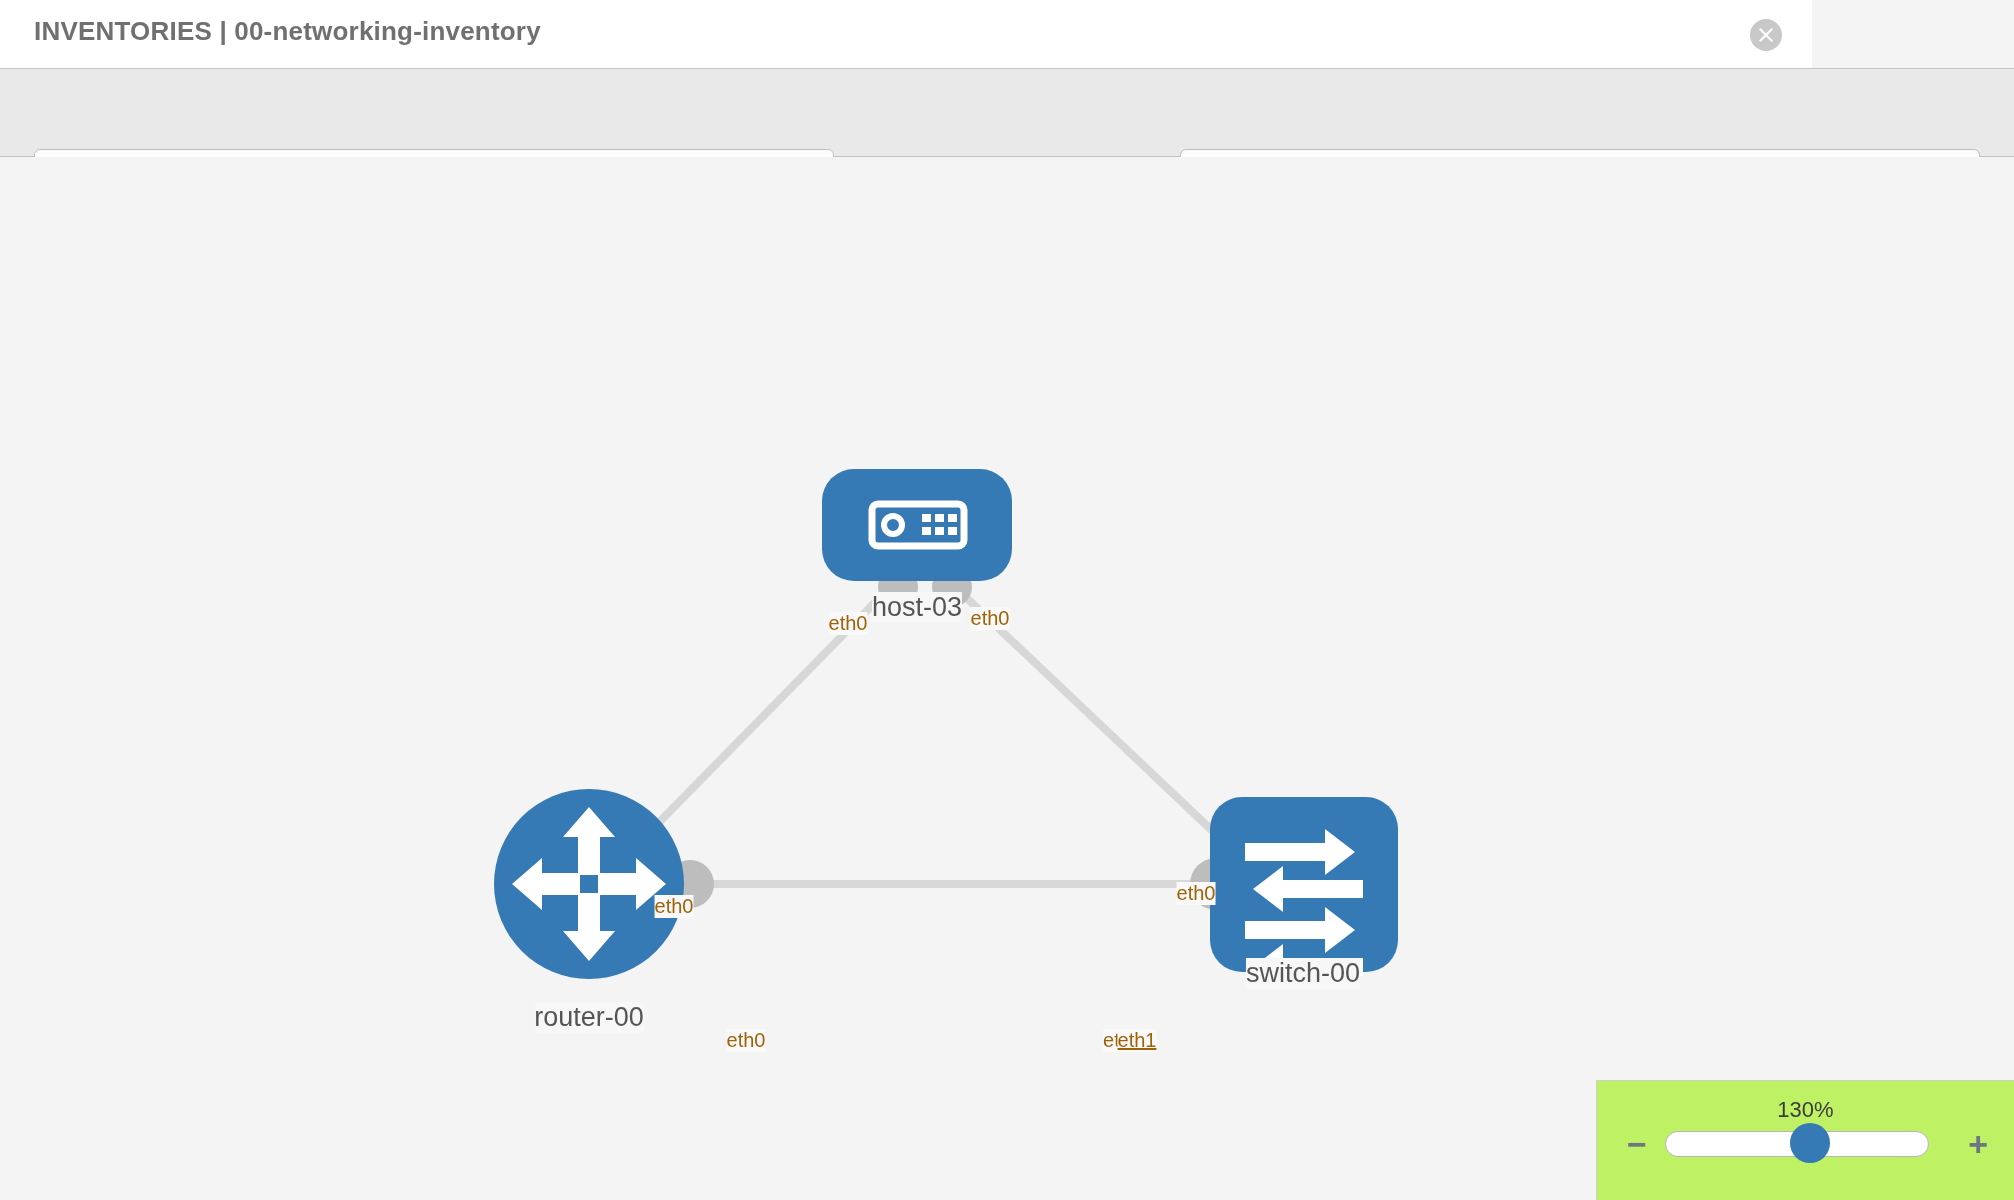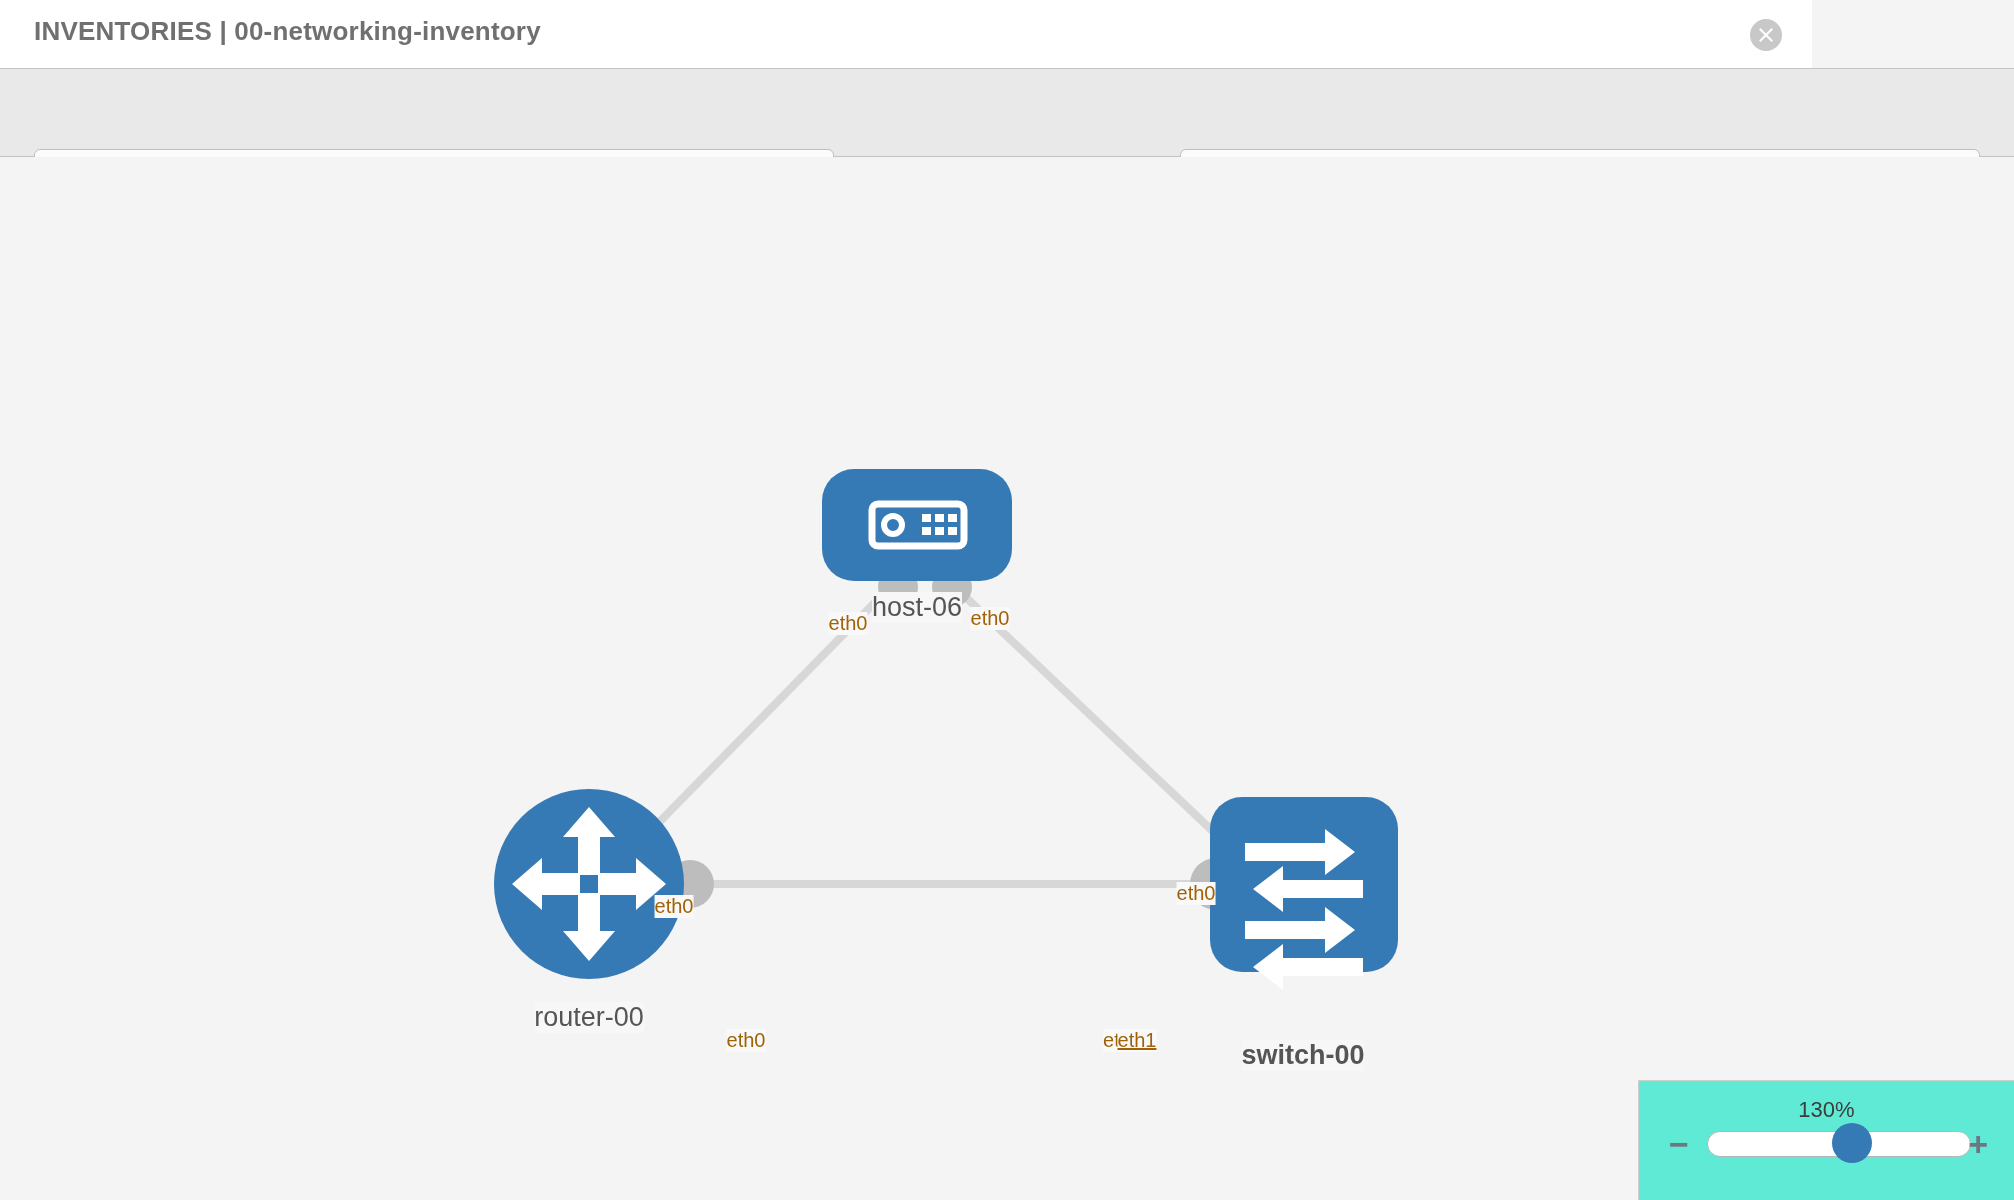--- a/index.html
+++ b/index.html
@@ -134,23 +134,23 @@
     background: #f9f9f9;
     white-space: nowrap;
     transform: translateX(-50%);
   }
 
   
   .zoom-panel {
     position: absolute;
     right: 0;
     bottom: 0;
-    width: 376px;
+    width: 418px;
     height: 120px;
-    background: #5eead4;
+    background: #bef264;
     border: 1px solid #cfcfcf;
     border-right: none;
     border-bottom: none;
     box-sizing: border-box;
     text-decoration: underline;
   }
   .zoom-value {
     position: absolute;
     top: 16px;
     left: 0; right: 0;
@@ -280,23 +280,23 @@
         <rect x="1210" y="640" width="188" height="175" rx="32" ry="32" fill="#3579b5"></rect>
         <g fill="#ffffff">
           <path d="M1245 686 h80 v-14 l30 23 l-30 23 v-14 h-80 Z"></path>
           <path d="M1363 723 h-80 v-14 l-30 23 l30 23 v-14 h80 Z"></path>
           <path d="M1245 764 h80 v-14 l30 23 l-30 23 v-14 h-80 Z"></path>
           <path d="M1363 801 h-80 v-14 l-30 23 l30 23 v-14 h80 Z"></path>
         </g>
       </g>
     </svg>
 
-    <div class="node-label" style="left:917px; top:435px;">host-06</div>
+    <div class="node-label" style="left:917px; top:435px;">host-03</div>
     <div class="node-label" style="left:589px; top:845px;text-align:right;">router-00</div>
-    <div class="node-label" style="left:1303px; top:883px;font-weight:bold;">switch-00</div>
+    <div class="node-label" style="left:1303px; top:801px;">switch-00</div>
 
     <div class="iface-label" style="left:848px; top:455px;">eth0</div>
     <div class="iface-label" style="left:990px; top:450px;">eth0</div>
     <div class="iface-label" style="left:674px; top:738px;">eth0</div>
     <div class="iface-label" style="left:1196px; top:725px;">eth0</div>
     <div class="iface-label" style="left:746px; top:872px;">eth0</div>
     <div class="iface-label" style="left:1117px; top:872px;">eth</div>
     <div class="iface-label" style="left:1137px; top:872px;text-decoration:underline;">eth1</div>
 
     <div class="zoom-panel">

